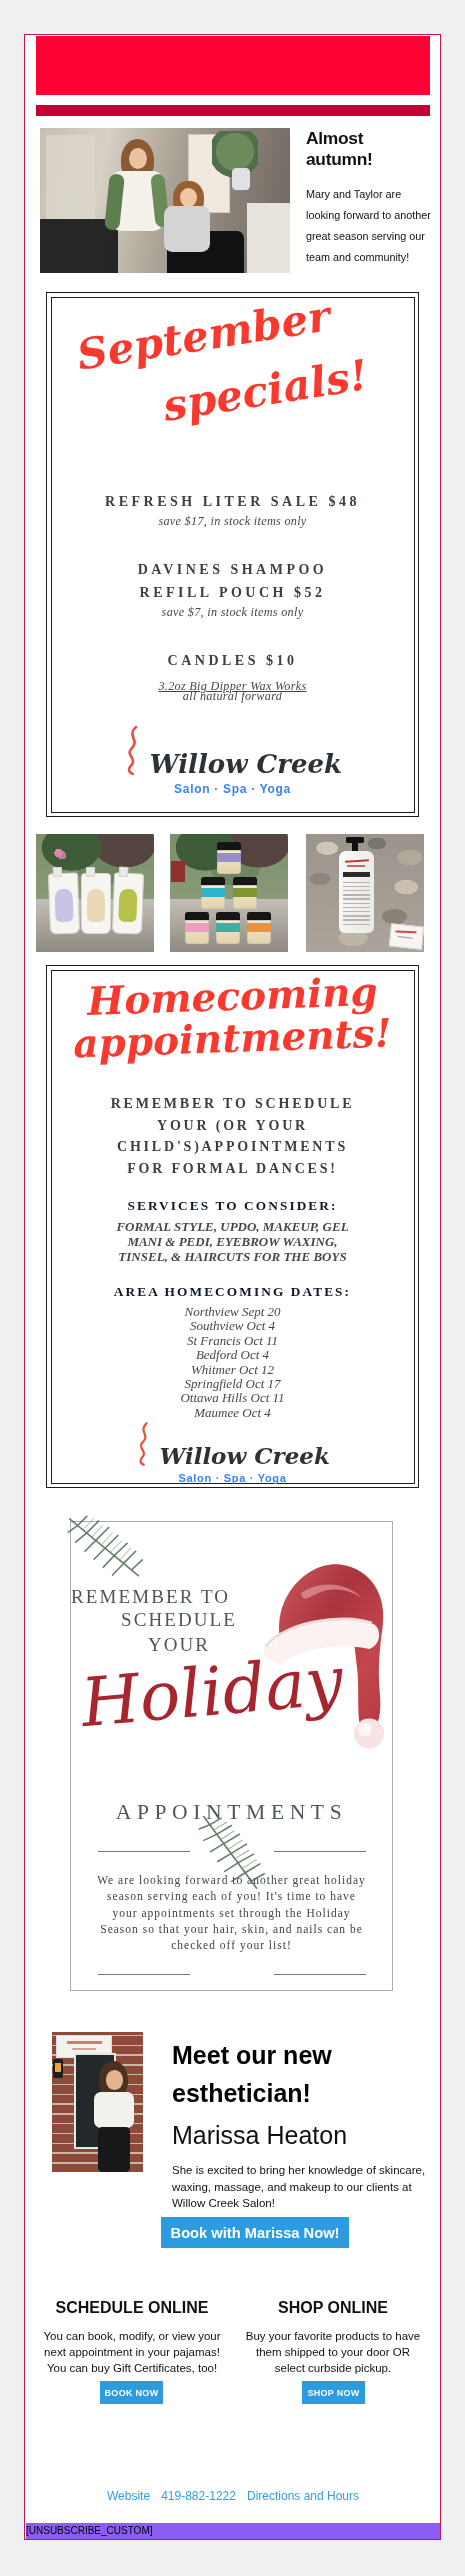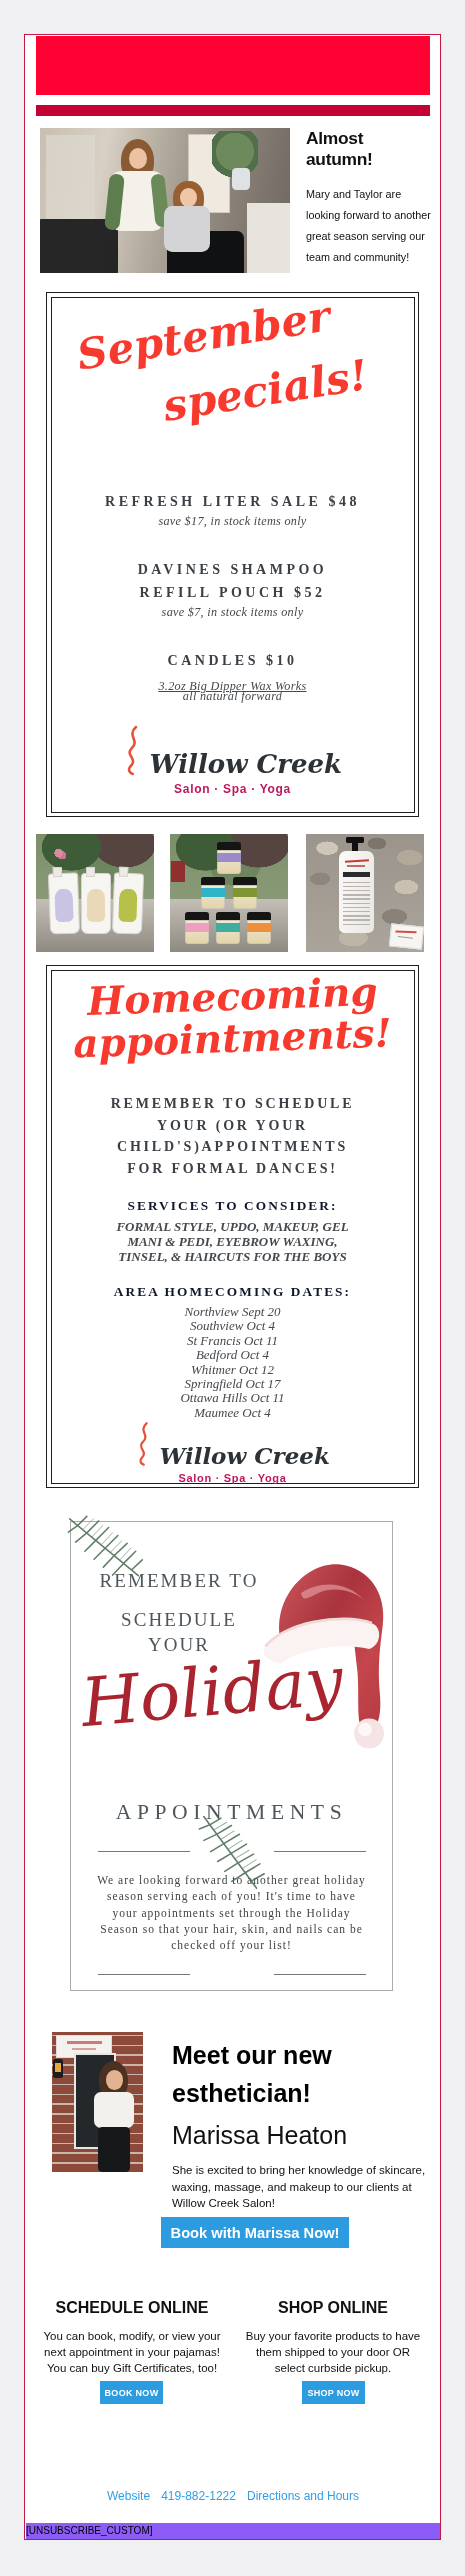--- a/index.html
+++ b/index.html
@@ -29,21 +29,21 @@
   .item-name{font-size:14px;letter-spacing:3.5px;}
   .item-note{font-size:12.2px;letter-spacing:0.3px;}
   .sept .s1a{top:201px;} .sept .s1b{top:221px;}
   .sept .s2a{top:269px;} .sept .s2a2{top:292px;} .sept .s2b{top:312px;}
   .sept .s3a{top:360px;} .sept .s3b{top:386px;text-decoration:underline;} .sept .s3b2{top:396px;}
   .logo-block{text-align:center;}
   .sept .logo-block{top:431px;left:0;right:0;}
   .logo-row{display:inline-flex;align-items:flex-end;gap:7px;}
   .logo-name{font-family:"DejaVu Serif","Liberation Serif",serif;font-style:italic;font-weight:bold;
              color:#2D3237;font-size:26px;line-height:1;}
-  .logo-tagline{font-size:12px;font-weight:bold;color:#be185d;letter-spacing:0.7px;margin-top:2.8px;}
+  .logo-tagline{font-size:12px;font-weight:bold;color:#3b82f6;letter-spacing:0.7px;margin-top:2.8px;}
   
   .photo{top:834px;width:118px;height:118px;overflow:hidden;background:#888;}
   .ph1{left:36px;} .ph2{left:170px;} .ph3{left:306px;}
   .greenery{position:absolute;left:0;top:0;right:0;height:58%;
     background:radial-gradient(49px 38px at 30% 20%,#3f5c39 0 60%,transparent 61%),
                radial-gradient(56px 42px at 75% 15%,#55443f 0 55%,transparent 56%),
                radial-gradient(42px 35px at 55% 45%,#6e8660 0 60%,transparent 61%),
                linear-gradient(#7b8f6a,#8a9a78);}
   .rock{position:absolute;left:0;bottom:0;right:0;height:45%;
         background:linear-gradient(#c4bfb6,#8e8a82);}
@@ -57,21 +57,21 @@
   .home .svl{top:253px;font-size:13px;line-height:15px;font-weight:bold;}
   .home .dth{top:318px;font-size:13.3px;letter-spacing:2.1px;}
   .home .dts{top:339px;font-size:13px;line-height:14.4px;}
   .home .logo-block{top:455px;left:0;right:0;}
   .home .logo-name{font-size:23px;}
   .home .logo-tagline{font-size:11px;}
   
   .holiday{left:70px;top:1521px;width:323px;height:470px;background:#fff;
            border:0.7px solid #A9ADB3;box-sizing:border-box;}
   .hol-caps{font-family:"Liberation Serif",serif;color:#4E565C;letter-spacing:2.1px;}
-  .hol-l1{top:48px;left:0;width:216px;text-align:center;font-size:19px;}
+  .hol-l1{top:64px;left:0;width:216px;text-align:left;font-size:19px;}
   .hol-l2{top:87px;left:0;width:216px;text-align:center;font-size:19px;}
   .hol-l3{top:112px;left:0;width:216px;text-align:center;font-size:19px;}
   .hol-script{top:137px;left:9.8px;width:258px;text-align:center;font-size:67px;line-height:1;
      font-family:"DejaVu Serif","Liberation Serif",serif;font-style:italic;color:#A8242F;
      transform:rotate(-5deg);}
   .hol-appts{top:278px;font-size:21.6px;letter-spacing:5.6px;}
   .hline{height:1.4px;background:#70777D;}
   .hl-tl{top:329px;left:26.5px;width:92px;} .hl-tr{top:329px;right:26.5px;width:92px;}
   .hl-bl{top:452px;left:26.5px;width:92px;} .hl-br{top:452px;right:26.5px;width:92px;}
   .hol-body{top:350px;left:24px;right:24px;text-align:center;

